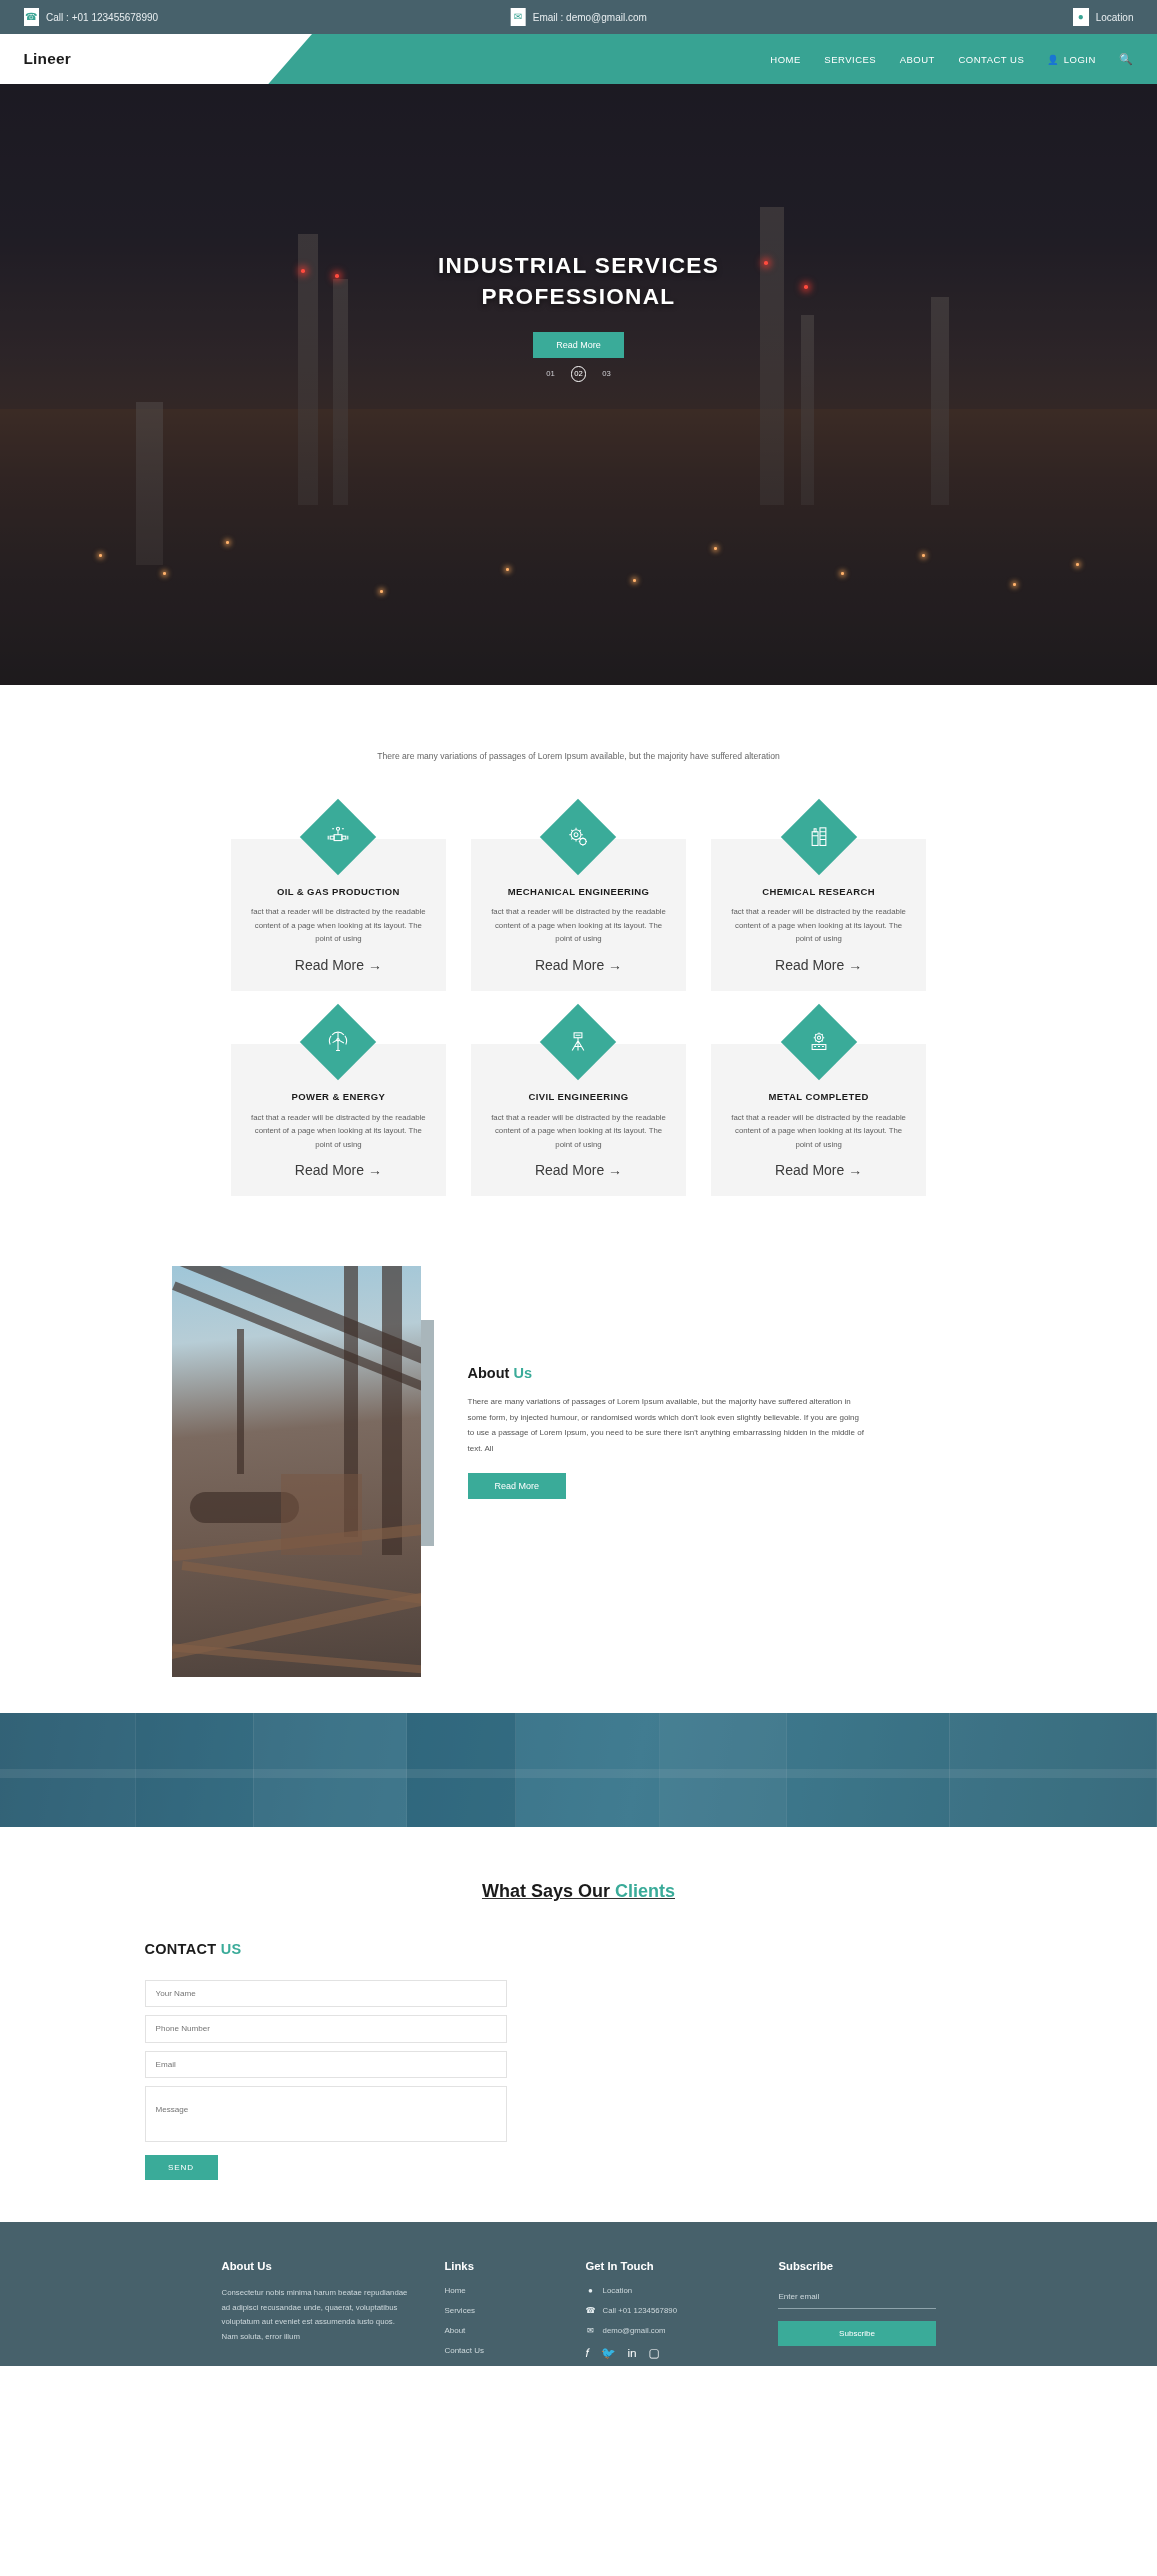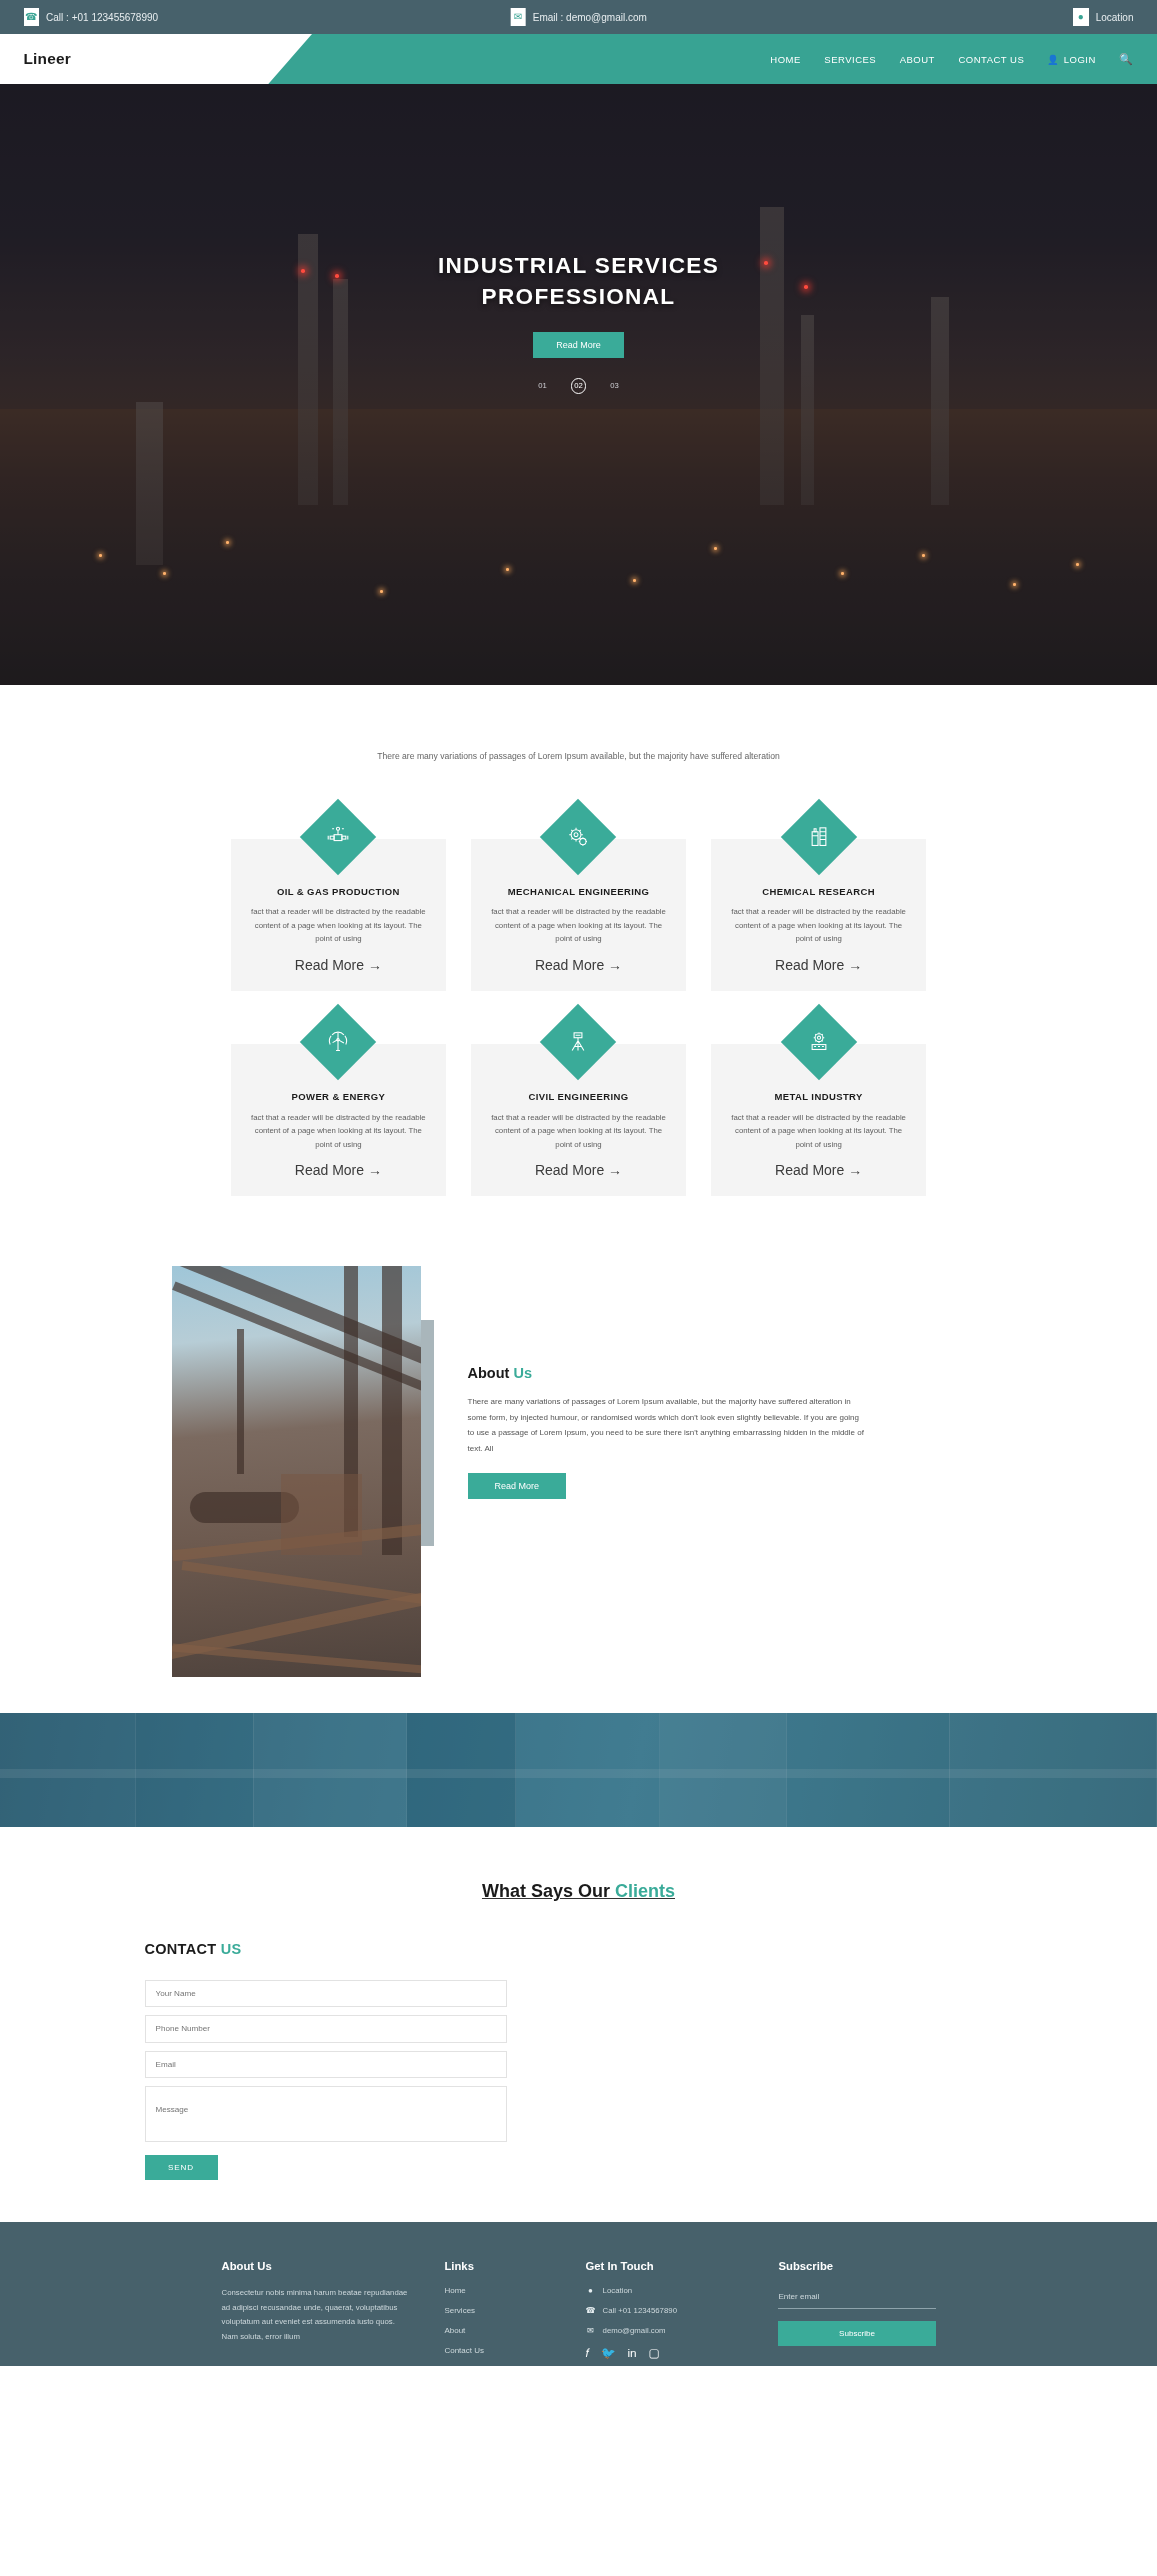--- a/index.html
+++ b/index.html
@@ -95,21 +95,21 @@
     margin:12.7px auto 0; max-width:520px;
     font-size:8.6px; line-height:1.85; color:#d9d9dd;
     text-shadow:0 0.9px 3.6px rgba(0,0,0,.6);
   }
   .btn-teal {
     display:inline-block; background:#3aab99; color:#fff;
     border:none; font-size:9px; text-decoration:none;
     padding:8.1px 23.5px; margin-top:20px; cursor:pointer;
     font-family:"Liberation Sans", sans-serif;
   }
-  .hero-dots { margin-top:20px; display:flex; justify-content:center; align-items:center; gap:24px; font-size:7.7px; color:#cfcfd4; }
+  .hero-dots { margin-top:8px; display:flex; justify-content:center; align-items:center; gap:16px; font-size:7.7px; color:#cfcfd4; }
   .hero-dots .dot-active {
     width:15.4px; height:15.4px; border:0.9px solid #fff; border-radius:50%;
     display:inline-flex; align-items:center; justify-content:center; color:#fff;
   }
 
   
   .sec-title { text-align:center; font-size:18px; font-weight:bold; color:#1b1b1b; }
   .sec-title .accent { color:#3aab99; }
   .sec-sub { text-align:center; font-size:8.6px; color:#666; margin-top:10px; }
 
@@ -386,21 +386,21 @@
       <div class="svc-card">
         <div class="svc-diamond">
           <svg width="23.5" height="23.5" viewBox="0 0 24 24" fill="none" stroke="#fff" stroke-width="1.1">
             <circle cx="12" cy="8" r="4"></circle>
               <circle cx="12" cy="8" r="1.6"></circle>
             <path d="M12 2.6v1.4M12 12v1.4M6.6 8H8M16 8h1.4M8.2 4.2l1 1M14.8 10.8l1 1M15.8 4.2l-1 1M9.2 10.8l-1 1"></path>
             <rect x="5" y="15" width="14" height="5"></rect>
               <path d="M7 17h2M11 17h2M15 17h2"></path>
           </svg>
         </div>
-        <div class="svc-name">METAL INDUSTRY</div>
+        <div class="svc-name">METAL COMPLETED</div>
         <p class="svc-desc">fact that a reader will be distracted by the readable content of a page when looking at its layout. The point of using</p>
         <a href="#" class="svc-more">Read More →</a>
       </div>
 
     </div>
   </section>
 
   <section class="about">
     <div class="about-inner">
       <div class="about-media">

